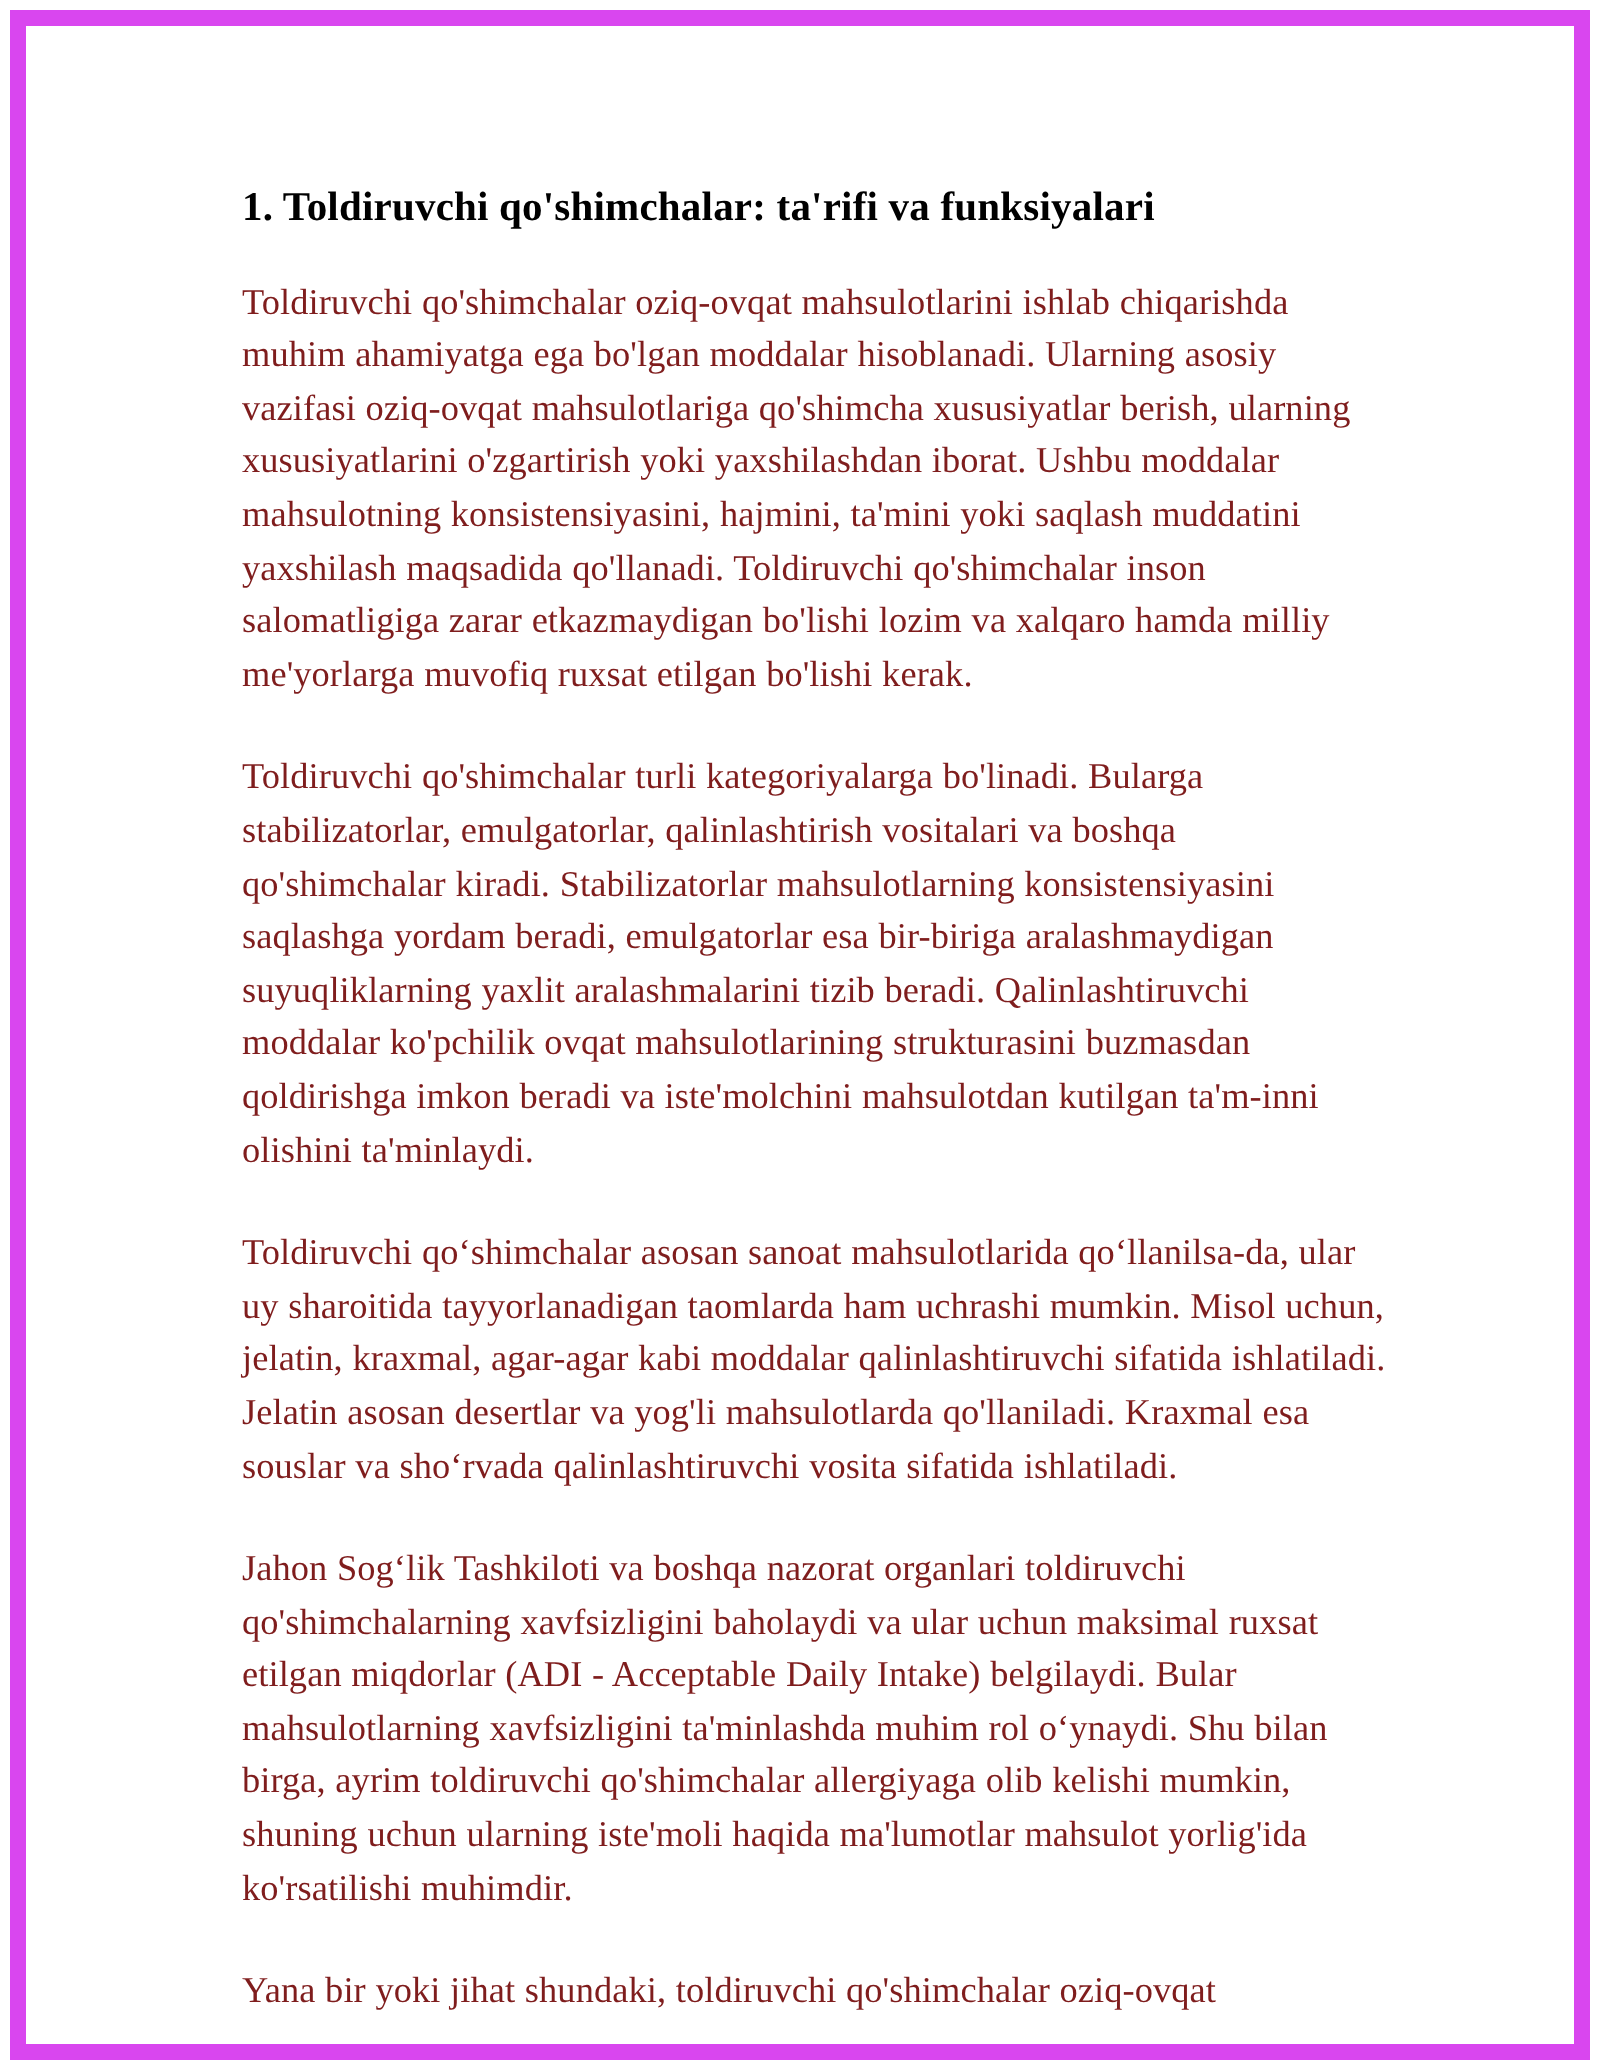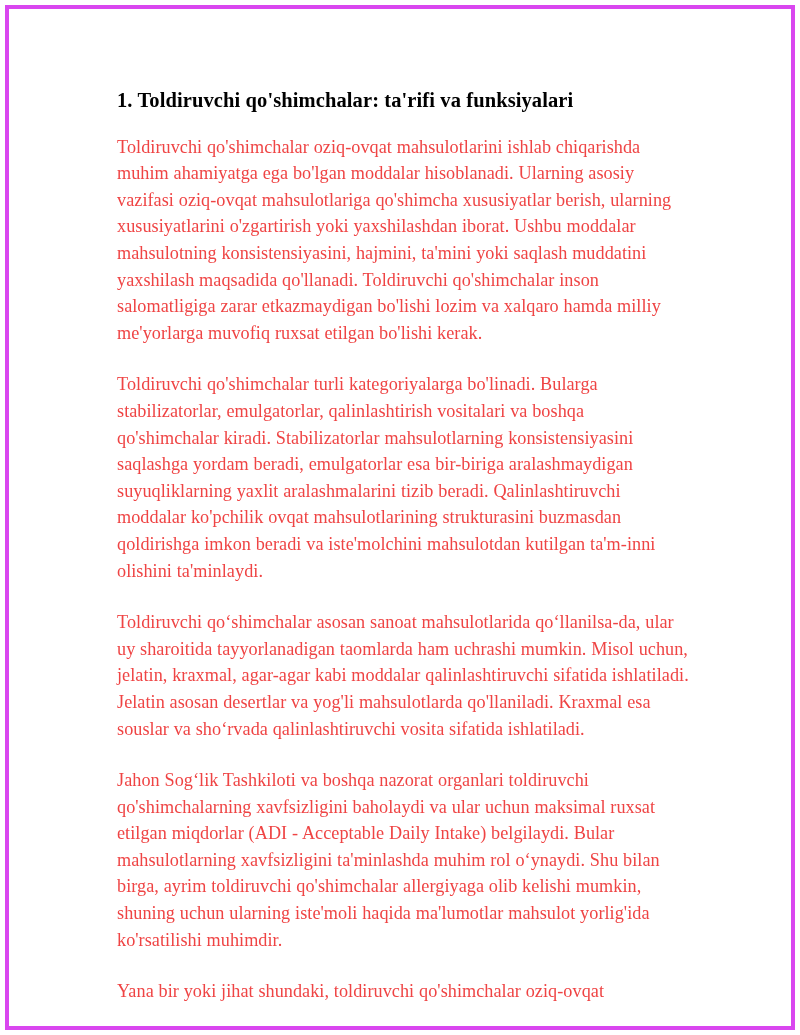--- a/index.html
+++ b/index.html
@@ -14,21 +14,21 @@
     overflow: hidden;
   }
 
   .page-frame {
     position: absolute;
     left: 5px;
     top: 5px;
     width: 790px;
     height: 1025px;
     box-sizing: border-box;
-    border: 4px solid #d946ef;
+    border: 8px solid #d946ef;
     background: #ffffff;
   }
 
   .page-sheet {
     position: absolute;
     left: 0;
     top: 0;
     right: 0;
     bottom: 0;
     background: #ffffff;
@@ -49,21 +49,21 @@
     color: #000000;
     line-height: 1.3;
     margin: 0 0 20px 0;
     letter-spacing: 0.1px;
   }
 
   .doc-paragraph {
     font-family: "Liberation Serif", "DejaVu Serif", serif;
     font-size: 18.2px;
     font-weight: normal;
-    color: #ef4444;
+    color: #7f1d1d;
     line-height: 26.6px;
     margin: 0 0 25px 0;
     text-align: left;
     letter-spacing: 0.05px;
     word-spacing: 0.2px;
   }
 
   .doc-paragraph:last-child {
     margin-bottom: 0;
   }

